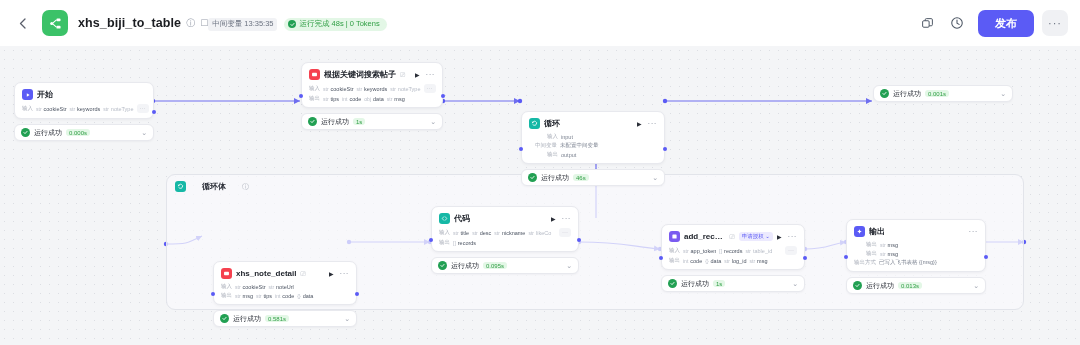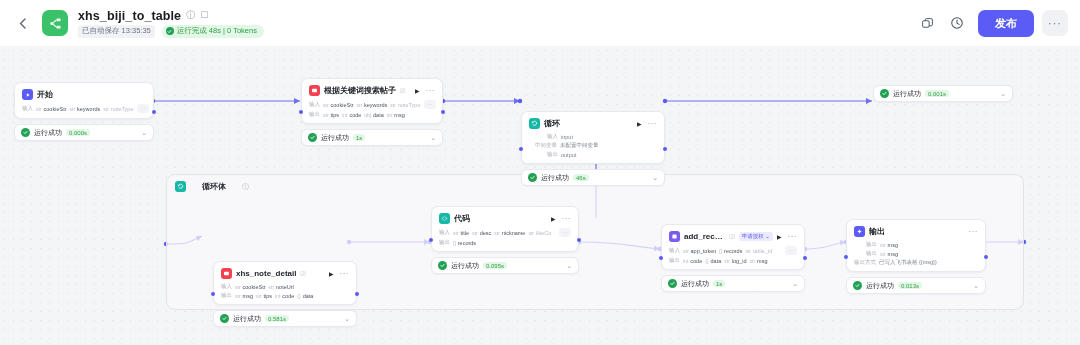--- a/index.html
+++ b/index.html
@@ -24,21 +24,21 @@
     display: flex; align-items: center; justify-content: center;
     color: #5a5f6b; font-size: 12px; cursor: pointer;
     flex: 0 0 auto;
   }
   .app-logo {
     width: 26px; height: 26px; border-radius: 7px;
     background: #3bc268;
     display: flex; align-items: center; justify-content: center;
     margin-left: 10px; flex: 0 0 auto;
   }
-  .title-block { margin-left: 10px; display: flex; flex-direction: column; justify-content: center; }
+  .title-block { margin-left: 10px; display: flex; flex-direction: row; justify-content: center; }
   .title-row { display: flex; align-items: center; gap: 5px; }
   .title-text {
     font-size: 12.5px; font-weight: bold; color: #1b1d21; letter-spacing: .1px;
   }
   .title-icon { font-size: 9px; color: #9aa0ad; cursor: pointer; line-height: 1; }
   .subtitle-row { display: flex; align-items: center; gap: 7px; margin-top: 2px; }
   .autosave {
     font-size: 7.5px; color: #6b7280; background: #f1f2f5;
     padding: 1.5px 4px; border-radius: 3px; white-space: nowrap;
   }
@@ -199,21 +199,21 @@
       <path d="M5.3 7.3 L9 4.1 M5.3 8.7 L9 11.9" stroke="#fff" stroke-width="1.1" fill="none"></path>
     </svg>
   </div>
   <div class="title-block">
     <div class="title-row">
       <span class="title-text">xhs_biji_to_table</span>
       <span class="title-icon">ⓘ</span>
       <span class="title-icon">☐</span>
     </div>
     <div class="subtitle-row">
-      <span class="autosave">已自动保存 13:35:35</span>
+      <span class="autosave">中间变量 13:35:35</span>
       <span class="runbadge">
         <span class="check-dot">
           <svg width="5" height="5" viewBox="0 0 8 8">
               <path d="M1.5 4 L3.2 5.8 L6.5 2.2" stroke="#fff" stroke-width="1.4" fill="none" stroke-linecap="round" stroke-linejoin="round"></path>
             </svg>
         </span>
         <span>运行完成 48s | 0 Tokens</span>
       </span>
     </div>
   </div>
@@ -322,21 +322,21 @@
         <svg width="5" height="5" viewBox="0 0 8 8">
             <path d="M1.5 4 L3.2 5.8 L6.5 2.2" stroke="#fff" stroke-width="1.4" fill="none" stroke-linecap="round" stroke-linejoin="round"></path>
           </svg>
       </span>
       <span class="st-text">运行成功</span>
       <span class="st-time">0.000s</span>
       <span class="st-caret">⌄</span>
     </div>
   </div>
 
-  <div class="node" style="left:301px; top:32px; width:142px;">
+  <div class="node" style="left:301px; top:16px; width:142px;">
     <div class="node-card">
       <div class="node-head">
         <span class="node-icon" style="background:#f5414f">
           <svg width="7" height="7" viewBox="0 0 10 10">
               <rect x="1.5" y="2.5" width="7" height="5" rx="1" fill="#fff"></rect>
             </svg>
         </span>
         <span class="node-title">根据关键词搜索帖子</span>
         <span class="node-sub-icon">⎚</span>
         <span class="head-actions">

